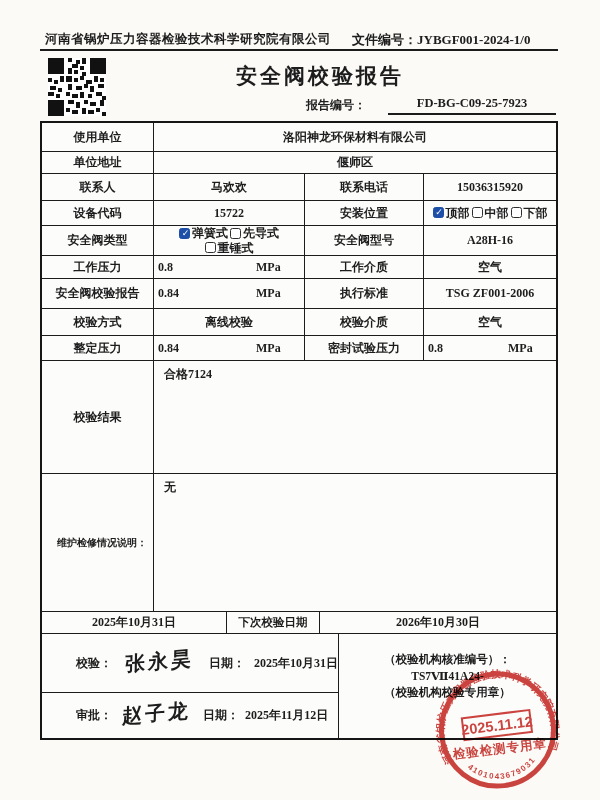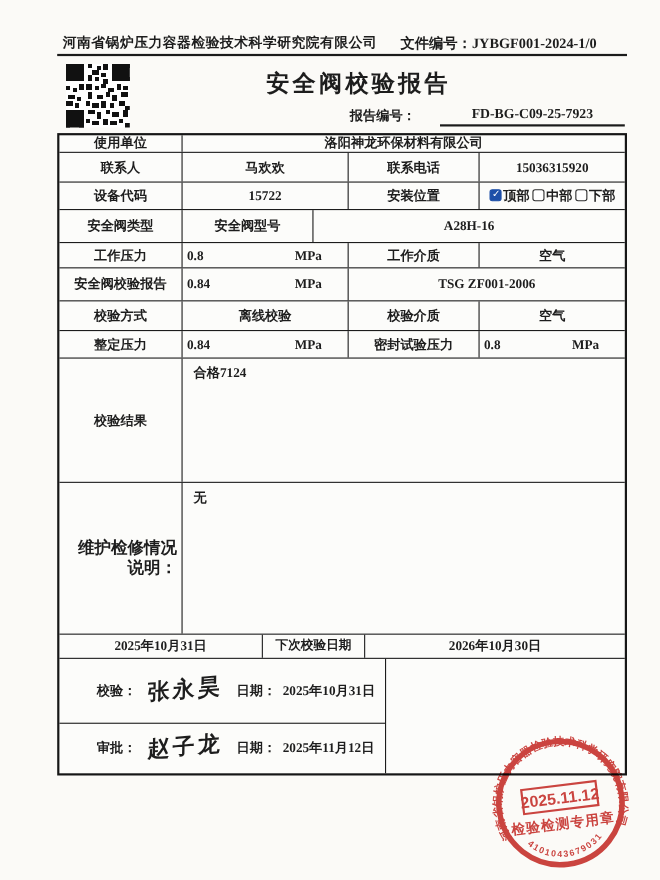--- a/index.html
+++ b/index.html
@@ -1,53 +1,53 @@
 <!DOCTYPE html>
 <html><head>
 <meta charset="utf-8">
 <style>
   * { margin:0; padding:0; box-sizing:border-box; }
   html,body { width:600px; height:800px; overflow:hidden; }
   body { background:#fbfaf7; font-family:"Liberation Serif","DejaVu Serif",serif; color:#1d1d1d; position:relative; }
-  .page { position:absolute; inset:0;margin-left:12px; }
+  .page { position:absolute; inset:0; }
 
   
   .hdr-company { position:absolute; left:45px; top:31px; font-size:12.5px; font-weight:700; letter-spacing:.5px; }
   .hdr-doc { position:absolute; left:352px; top:31px; font-size:13px; font-weight:700; }
   .hdr-rule { position:absolute; left:40px; top:49px; width:518px; height:2px; background:#1b1b1b; }
   .qr { position:absolute; left:48px; top:58px; width:58px; height:58px; }
   .title { position:absolute; left:0; top:62px; width:100%; text-align:center; font-size:21px; font-weight:700; letter-spacing:3px;padding-left:40px; }
   .repno-label { position:absolute; left:306px; top:97px; font-size:12px; font-weight:700; }
   .repno-value { position:absolute; left:388px; top:96px; width:168px; text-align:center; font-size:12.5px; font-weight:700; border-bottom:2px solid #1b1b1b; padding-bottom:2px; }
 
   
   .tbl { position:absolute; left:40px; top:121px; width:518px; border:2px solid #161616; background:rgba(255,255,255,.35); }
   .trow { display:flex; border-bottom:1.5px solid #1c1c1c; }
   .trow:last-child { border-bottom:none; }
   .cell { display:flex; align-items:center; justify-content:center; border-right:1.5px solid #1c1c1c;
           font-size:12px; font-weight:700; text-align:center; line-height:1.2; padding:1px 4px; }
   .cell.last { border-right:none; }
   .c1 { width:112px; } .c2 { width:151px; } .c3 { width:119px; } .cfill { flex:1; }
   .w185 { width:185px; } .w93 { width:93px; }
   .topleft { align-items:flex-start; justify-content:flex-start; text-align:left; padding:6px 10px; }
-  .lbl-left { justify-content:flex-start; text-align:right; padding-left:5px; font-size:15px; }
+  .lbl-left { justify-content:flex-start; text-align:right; padding-left:15px; font-size:10px; }
   .pv { flex:1; text-align:left; } .pu { width:44px; text-align:left; }
 
   
   .ckgrp { display:flex; align-items:center; justify-content:center; flex-wrap:wrap; gap:0; }
   .ckitem { display:inline-flex; align-items:center; margin:0 1px; }
   .cb { display:inline-block; width:11px; height:11px; border:1.6px solid #2e2e2e; border-radius:2.5px; margin-right:2px; background:#fff; flex:none; }
   .cb.checked { background:#1d4fa8; border-color:#1d4fa8; position:relative; }
   .cb.checked::after { content:"✓"; position:absolute; left:0; top:-1px; width:11px; text-align:center;
                        color:#fff; font-size:9px; font-weight:900; line-height:11px; font-family:"DejaVu Sans",sans-serif; }
 
   
   .sig-left { width:297px; display:flex; flex-direction:column; border-right:1.5px solid #1c1c1c; }
   .sig-row { display:flex; align-items:center; padding-left:34px; font-size:12px; font-weight:700; }
-  .sig-row1 { height:59px; border-bottom:1.5px solid #1c1c1c; }
+  .sig-row1 { height:59px; border-bottom:1.5px solid #1c1c1c;justify-content:space-between; }
   .sig-row2 { height:44px; }
   .signature { font-size:20px; font-weight:800; letter-spacing:3px; transform:rotate(-5deg) skewX(-6deg); margin:0 12px 4px 10px; white-space:nowrap; }
   .sig-date { margin-left:6px; }
   .agency { flex:1; display:flex; flex-direction:column; align-items:center; padding-top:17px;
             font-size:11.5px; font-weight:700; line-height:16.5px; text-align:center; }
 
   
   .stamp { position:absolute; left:423px; top:659px; width:150px; height:150px; opacity:.9;
            transform:rotate(-7deg); mix-blend-mode:multiply; pointer-events:none; }
 </style>
@@ -124,25 +124,29 @@
         <rect x="27" y="27" width="2" height="2"></rect>
     </g>
   </svg>
 
   <div class="title">安全阀校验报告</div>
   <div class="repno-label">报告编号：</div>
   <div class="repno-value">FD-BG-C09-25-7923</div>
 
   <div class="tbl">
 
-    <div class="trow" style="height:16px">
+    <div class="trow" style="height:29px">
       <div class="cell c1">使用单位</div>
       <div class="cell cfill last">洛阳神龙环保材料有限公司</div>
     </div>
 
+    <div class="trow" style="height:22px">
+      <div class="cell c1">单位地址</div>
+      <div class="cell cfill last">偃师区</div>
+    </div>
 
     <div class="trow" style="height:27px">
       <div class="cell c1">联系人</div>
       <div class="cell c2">马欢欢</div>
       <div class="cell c3">联系电话</div>
       <div class="cell cfill last">15036315920</div>
     </div>
 
     <div class="trow" style="height:25px">
       <div class="cell c1">设备代码</div>
@@ -161,40 +165,57 @@
           <span class="ckitem">
               <span class="cb"></span>
               <span>下部</span>
             </span>
         </span>
       </div>
     </div>
 
     <div class="trow" style="height:30px">
       <div class="cell c1">安全阀类型</div>
+      <div class="cell c2" style="padding:1px 6px">
+        <span class="ckgrp">
+          <span class="ckitem">
+              <span class="cb checked"></span>
+              <span>弹簧式</span>
+            </span>
+          <span class="ckitem">
+              <span class="cb"></span>
+              <span>先导式</span>
+            </span>
+          <span class="ckitem">
+              <span class="cb"></span>
+              <span>重锤式</span>
+            </span>
+        </span>
+      </div>
       <div class="cell c3">安全阀型号</div>
       <div class="cell cfill last">A28H-16</div>
     </div>
 
     <div class="trow" style="height:23px">
       <div class="cell c1">工作压力</div>
       <div class="cell c2">
           <span class="pv">0.8</span>
           <span class="pu">MPa</span>
         </div>
       <div class="cell c3">工作介质</div>
       <div class="cell cfill last">空气</div>
     </div>
 
     <div class="trow" style="height:30px">
       <div class="cell c1">安全阀校验报告</div>
       <div class="cell c2">
           <span class="pv">0.84</span>
           <span class="pu">MPa</span>
         </div>
+      <div class="cell c3">执行标准</div>
       <div class="cell cfill last">TSG ZF001-2006</div>
     </div>
 
     <div class="trow" style="height:27px">
       <div class="cell c1">校验方式</div>
       <div class="cell c2">离线校验</div>
       <div class="cell c3">校验介质</div>
       <div class="cell cfill last">空气</div>
     </div>
 
@@ -234,20 +255,25 @@
           <span class="signature">张永昊</span>
           <span>日期：</span>
           <span class="sig-date">2025年10月31日</span>
         </div>
         <div class="sig-row sig-row2">
           <span>审批：</span>
           <span class="signature">赵子龙</span>
           <span>日期：</span>
           <span class="sig-date">2025年11月12日</span>
         </div>
+      </div>
+      <div class="agency">
+        <span>（校验机构核准编号）：</span>
+        <span>TS7Ⅶ41A24-</span>
+        <span>（校验机构校验专用章）</span>
       </div>
     </div>
 
   </div>
 
   <svg class="stamp" viewBox="0 0 150 150">
     <defs>
       <path id="arcTop" d="M 27 97 A 54 54 0 1 1 123 97" fill="none"></path>
       <path id="arcBot" d="M 34 96 A 47 47 0 0 0 116 96" fill="none"></path>
     </defs>

